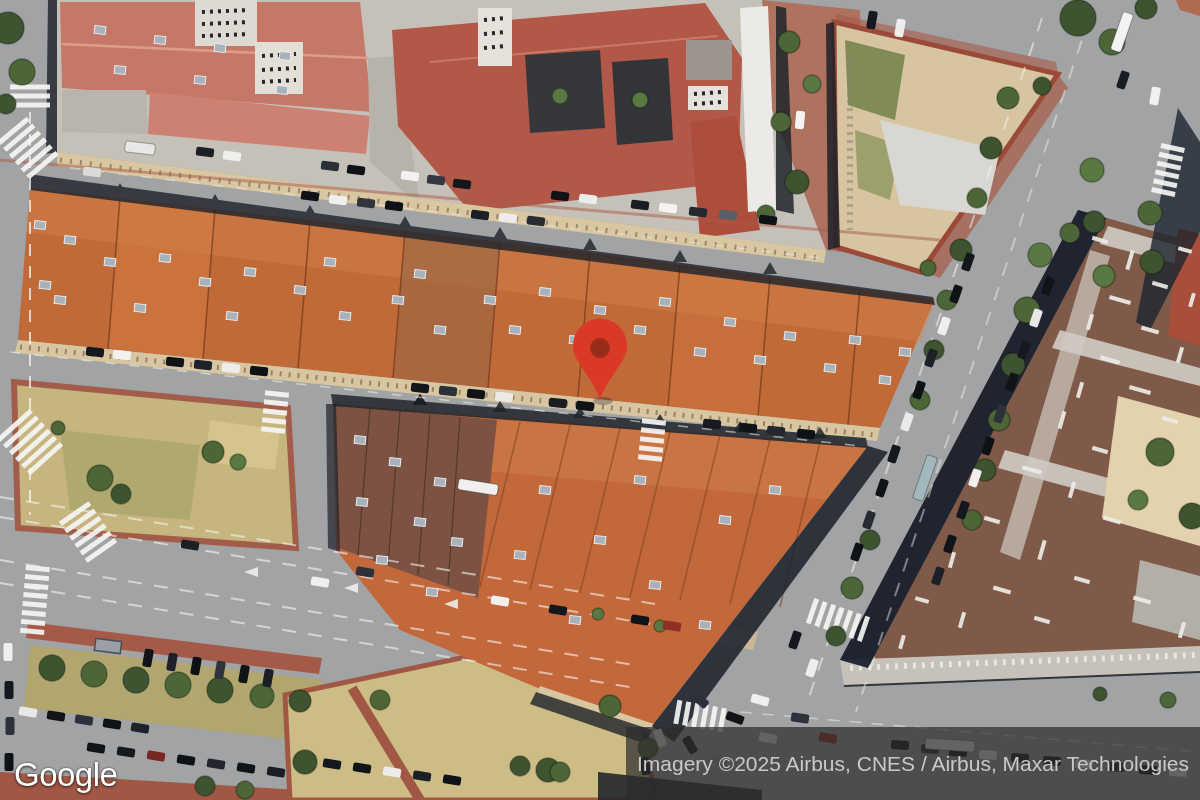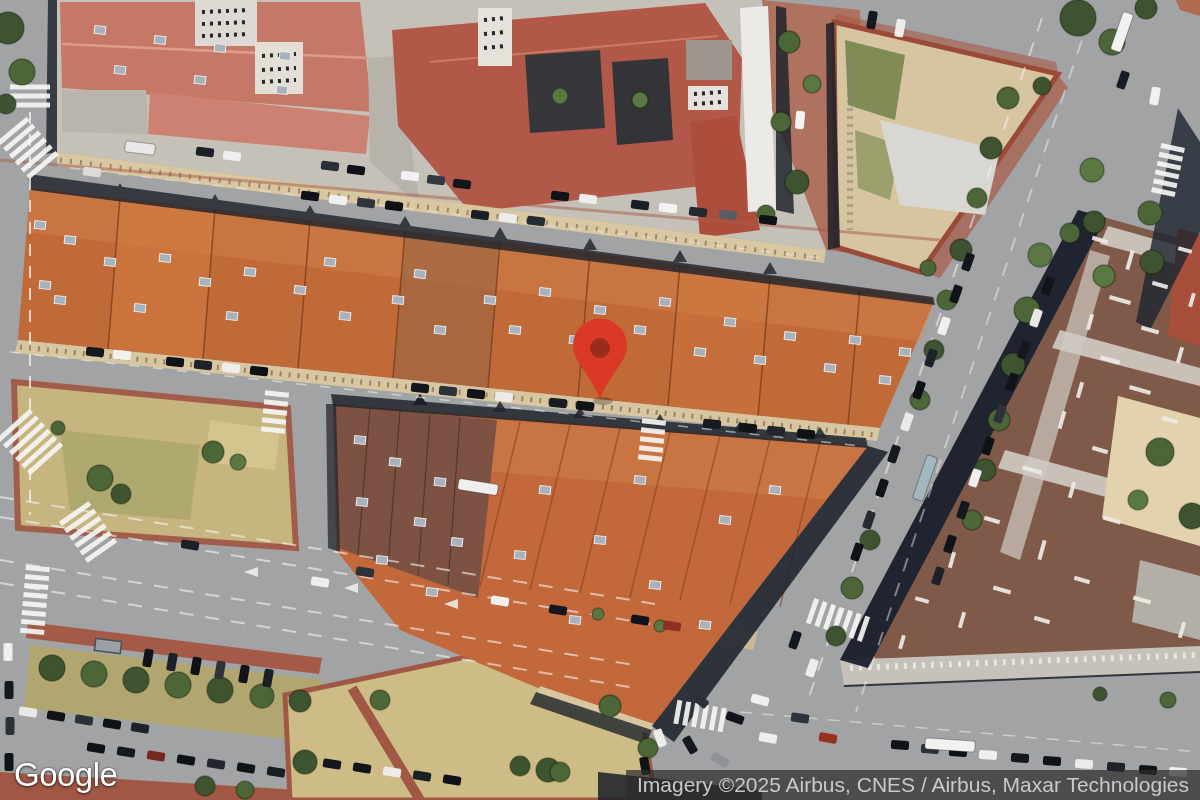--- a/index.html
+++ b/index.html
@@ -1,21 +1,21 @@
 <!DOCTYPE html>
 <html><head>
 <meta charset="utf-8">
 <style>
   html,body{margin:0;padding:0;background:#000;}
   .stage{position:relative;width:1200px;height:800px;overflow:hidden;font-family:"Liberation Sans",sans-serif;}
   .stage svg{position:absolute;inset:0;display:block;}
   .google-logo{position:absolute;left:14px;bottom:6px;font-size:33px;font-weight:500;letter-spacing:-0.5px;
     color:#fff;text-shadow:0 1px 3px rgba(0,0,0,.65),0 0 2px rgba(0,0,0,.5);user-select:none;}
-  .attribution{position:absolute;right:0;bottom:0;height:30px;display:flex;align-items:center;
-    background:rgba(44,44,44,.72);padding:0 11px;}
+  .attribution{position:absolute;right:0;bottom:0;height:41px;display:flex;align-items:center;
+    background:rgba(44,44,44,.72);padding:16px 11px;}
   .attribution span{color:#c9c9c9;font-size:21px;white-space:nowrap;}
 </style>
 </head>
 <body>
 
 <div class="stage">
 
 <svg viewBox="0 0 1200 800" width="1200" height="800">
 
   <rect x="0" y="0" width="1200" height="800" fill="#a2a3a5"></rect>

